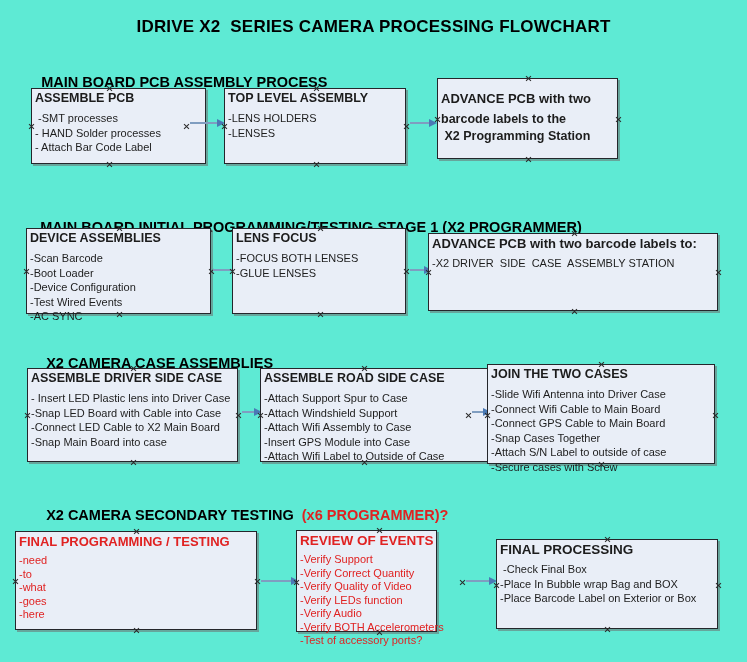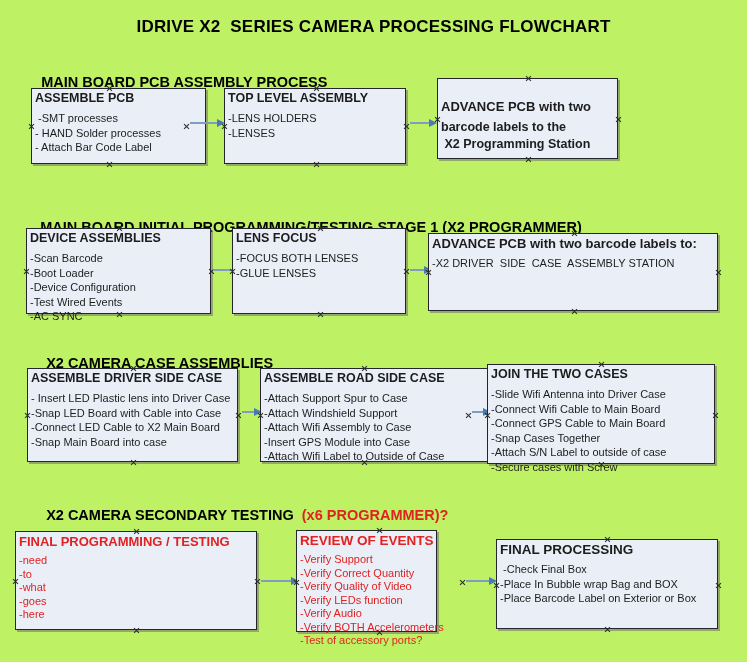--- a/index.html
+++ b/index.html
@@ -4,21 +4,21 @@
 <style>
   html, body {
     margin: 0;
     padding: 0;
     background: #ffffff;
   }
   #canvas {
     position: relative;
     width: 747px;
     height: 662px;
-    background: #bef264;
+    background: #5eead4;
     font-family: "Liberation Sans", sans-serif;
     overflow: hidden;
   }
 
   
   .main-title {
     position: absolute;
     left: 0;
     top: 17px;
     width: 747px;
@@ -141,21 +141,21 @@
       <div class="bline">-LENSES</div>
     </div>
     <span class="hmark" style="left:-4px; top:34px;"></span>
     <span class="hmark" style="left:88px; top:-4px;"></span>
     <span class="hmark" style="left:88px; top:72px;"></span>
     <span class="hmark" style="left:178px; top:34px;"></span>
   </div>
 
   <div class="conn" style="left:410px; top:122px; width:20px;"></div>
 
-  <div class="pbox hdr13" style="left:437px; top:78px; width:181px; height:81px; padding-top:20px;">
+  <div class="pbox hdr13" style="left:437px; top:78px; width:181px; height:81px; padding-top:12px;">
     <div class="bhead">ADVANCE PCB with two</div>
     <div class="blines">
       <div class="bline" style="font-size:12.5px; font-weight:bold; line-height:17px;">barcode labels to the</div>
       <div class="bline" style="font-size:12.5px; font-weight:bold; line-height:17px;"> X2 Programming Station</div>
     </div>
     <span class="hmark" style="left:-4px; top:37px;"></span>
     <span class="hmark" style="left:87px; top:-4px;"></span>
     <span class="hmark" style="left:87px; top:77px;"></span>
     <span class="hmark" style="left:177px; top:37px;"></span>
   </div>

